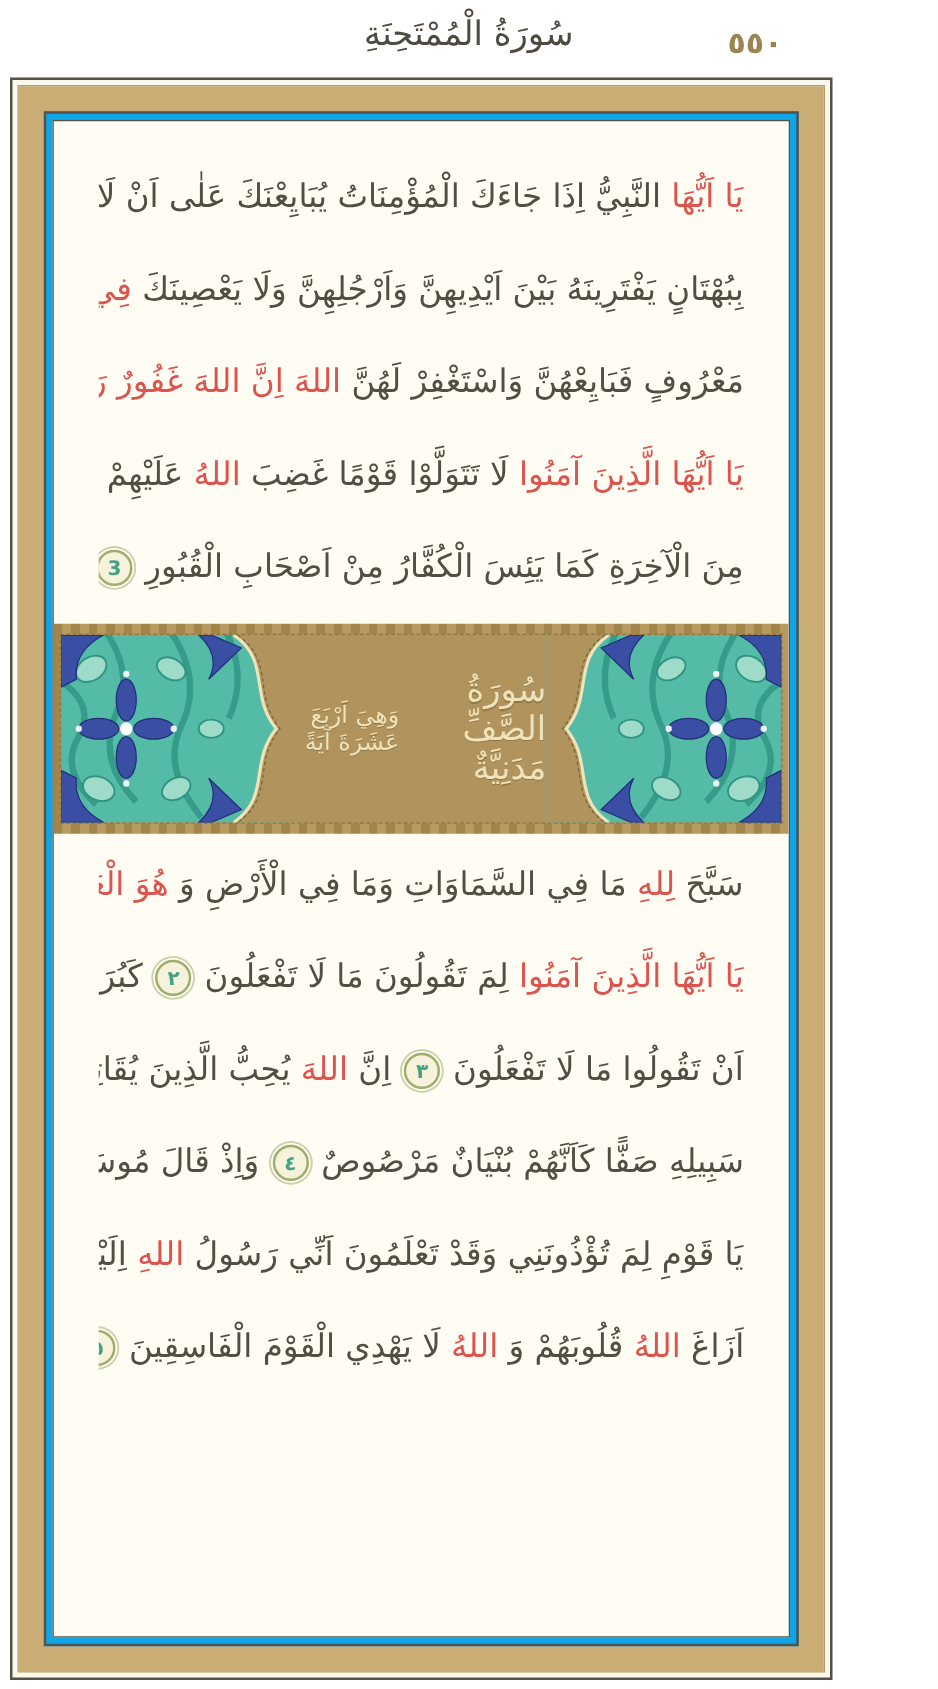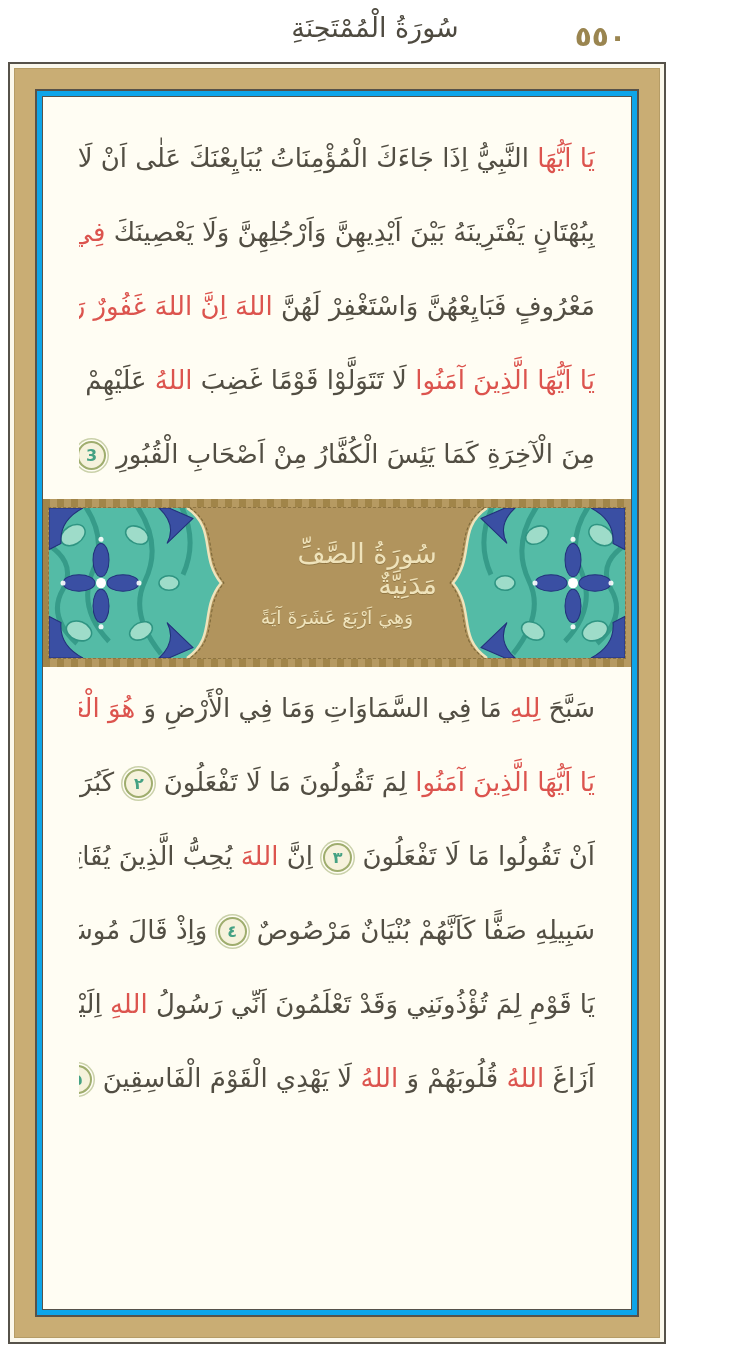--- a/index.html
+++ b/index.html
@@ -15,21 +15,21 @@
     font-family:"DejaVu Sans",sans-serif;overflow:hidden;
   }
   .page{position:relative;width:674px;height:1351px;}
 
   
   .header-title{
     position:absolute;top:12px;left:0;width:750px;text-align:center;
     font-size:27px;color:var(--headerInk);direction:rtl;
   }
   .page-number{
-    position:absolute;top:20px;right:48px;font-size:28px;font-weight:bold;
+    position:absolute;top:20px;right:48px;font-size:24px;font-weight:bold;
     color:var(--pageNum);letter-spacing:2px;direction:rtl;
   }
 
   
   .frame{position:absolute;top:62px;left:8px;right:8px;bottom:7px;
     border:2px solid var(--frameLine);background:#fbf8ec;padding:4px;box-sizing:border-box;}
   .f2{height:100%;box-sizing:border-box;border:1px solid #b59c66;}
   .f3{height:100%;box-sizing:border-box;border:20px solid var(--frameTan);}
   .f4{height:100%;box-sizing:border-box;border:2px solid var(--frameLine);background:#0ea5e9;padding:5px;}
   .f5{height:100%;box-sizing:border-box;border:1px solid var(--frameLine);
@@ -63,21 +63,21 @@
     background:repeating-linear-gradient(90deg,var(--bandEdge) 0 7px,#b69a62 7px 14px);
   }
   .band-inner{
     height:100%;background:var(--bandBg);border:1px dashed #8d7442;
     box-sizing:border-box;display:flex;direction:ltr;align-items:stretch;
   }
   .orn{width:188px;flex:0 0 auto;display:block;}
   .orn svg{display:block;width:100%;height:100%;}
   .orn.right{transform:scaleX(-1);}
   .band-center{
-    flex:1;display:flex;flex-direction:column;justify-content:center;
+    flex:1;display:flex;flex-direction:row;justify-content:center;
     align-items:center;gap:6px;color:var(--bandText);direction:rtl;
     text-shadow:0 1px 0 rgba(90,70,30,.35);
   }
   .band-title{font-size:27px;}
   .band-count{font-size:19px;}
 </style>
 </head>
 <body>
 
 <div class="page">

